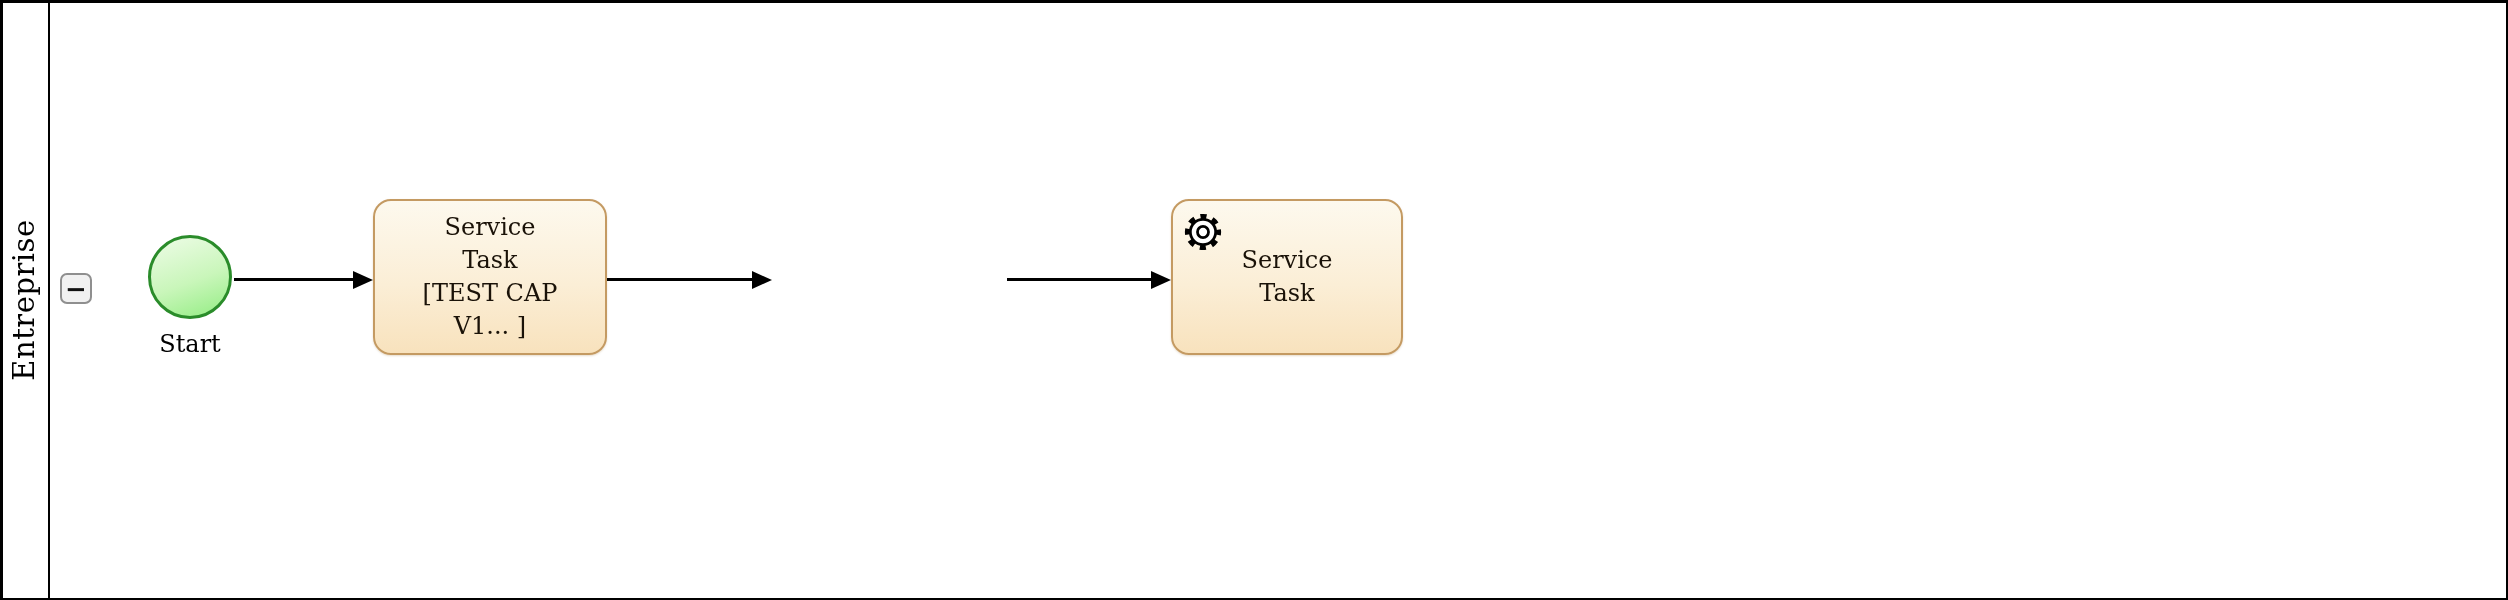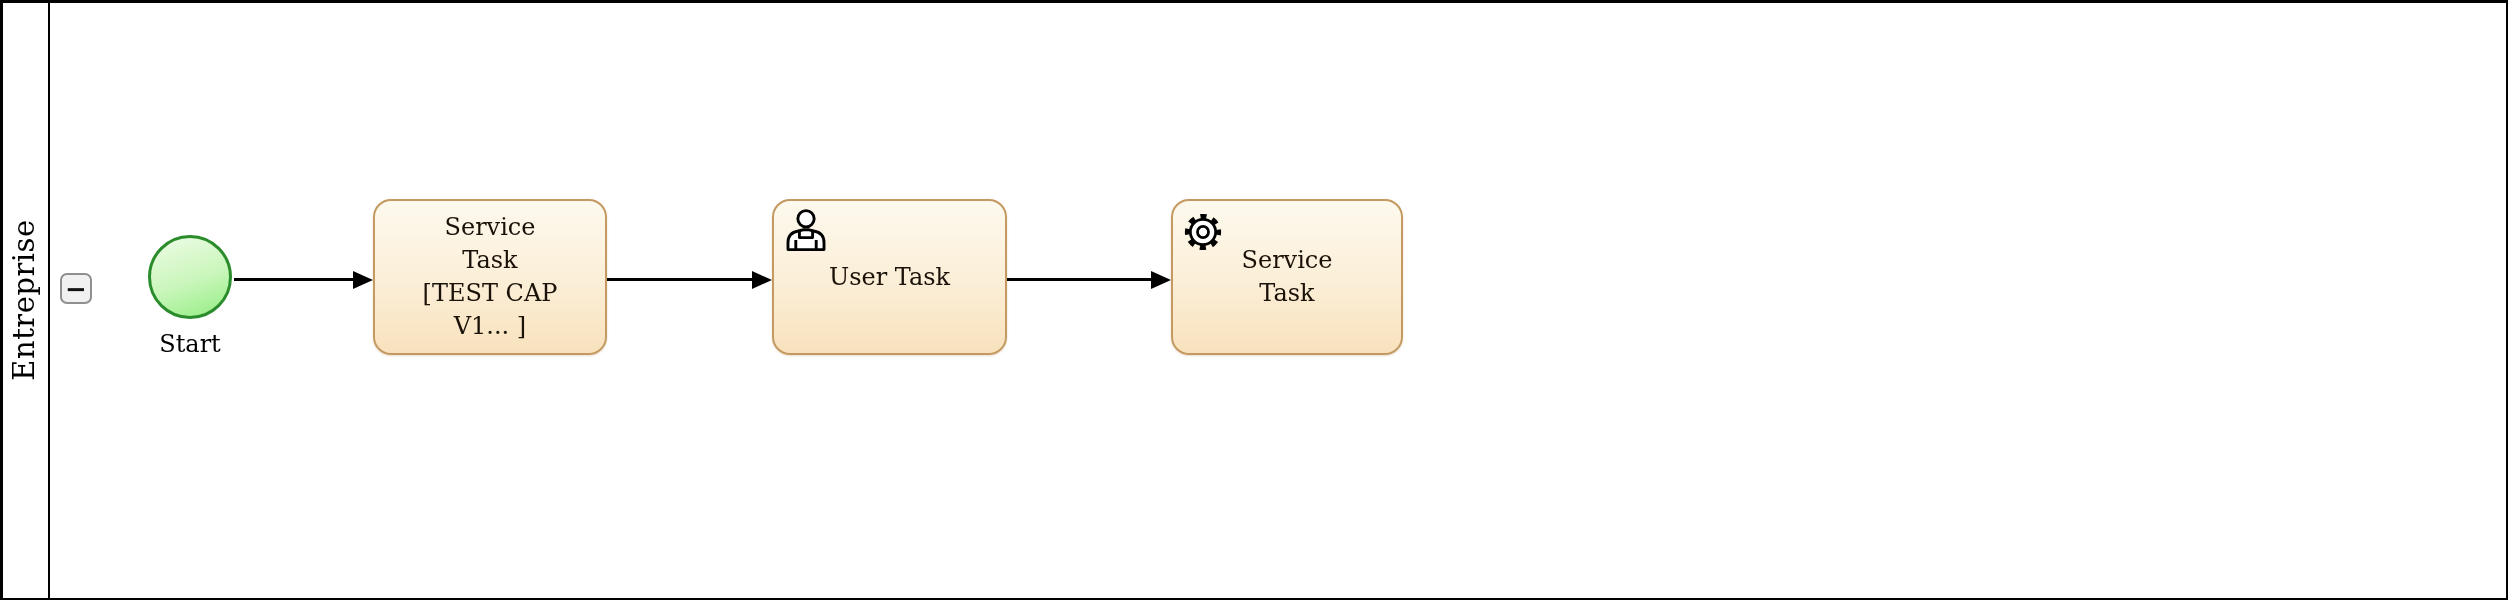--- a/index.html
+++ b/index.html
@@ -175,29 +175,20 @@
 Task
 [TEST CAP
 V1... ]</div>
   </div>
 
   <div class="edge" style="left:607px; width:165px;">
     <div class="edge-line"></div>
     <div class="edge-head"></div>
   </div>
 
-  <div class="task" style="left:772px; width:235px;">
-    <svg class="task-icon user" viewBox="0 0 40 40">
-      <path d="M5 35.5 L5 29.5 Q5 21.5 13.5 20 L17.5 19 L22.5 19 L26.5 20 Q35 21.5 35 29.5 L35 35.5 Z" fill="#ffffff" stroke="#000000" stroke-width="2.4" stroke-linejoin="round"></path>
-      <path d="M11.5 35.5 L11.5 27.5 M28.5 35.5 L28.5 27.5" fill="none" stroke="#000000" stroke-width="2.4"></path>
-      <path d="M14.5 19.5 L14.5 25.5 L25.5 25.5 L25.5 19.5" fill="none" stroke="#000000" stroke-width="2.4" stroke-linejoin="round"></path>
-      <circle cx="20" cy="9.8" r="6.8" fill="#ffffff" stroke="#000000" stroke-width="2.4"></circle>
-    </svg>
-    <div class="task-label">User Task</div>
-  </div>
 
   <div class="edge" style="left:1007px; width:164px;">
     <div class="edge-line"></div>
     <div class="edge-head"></div>
   </div>
 
   <div class="task" style="left:1171px; width:232px;">
     <svg class="task-icon gear" viewBox="0 0 40 40">
       <circle cx="20" cy="20" r="13" fill="none" stroke="#000000" stroke-width="5.5" stroke-dasharray="5.1 5.11" stroke-dashoffset="2.55"></circle>
       <circle cx="20" cy="20" r="11" fill="#ffffff" stroke="#000000" stroke-width="2.4"></circle>

